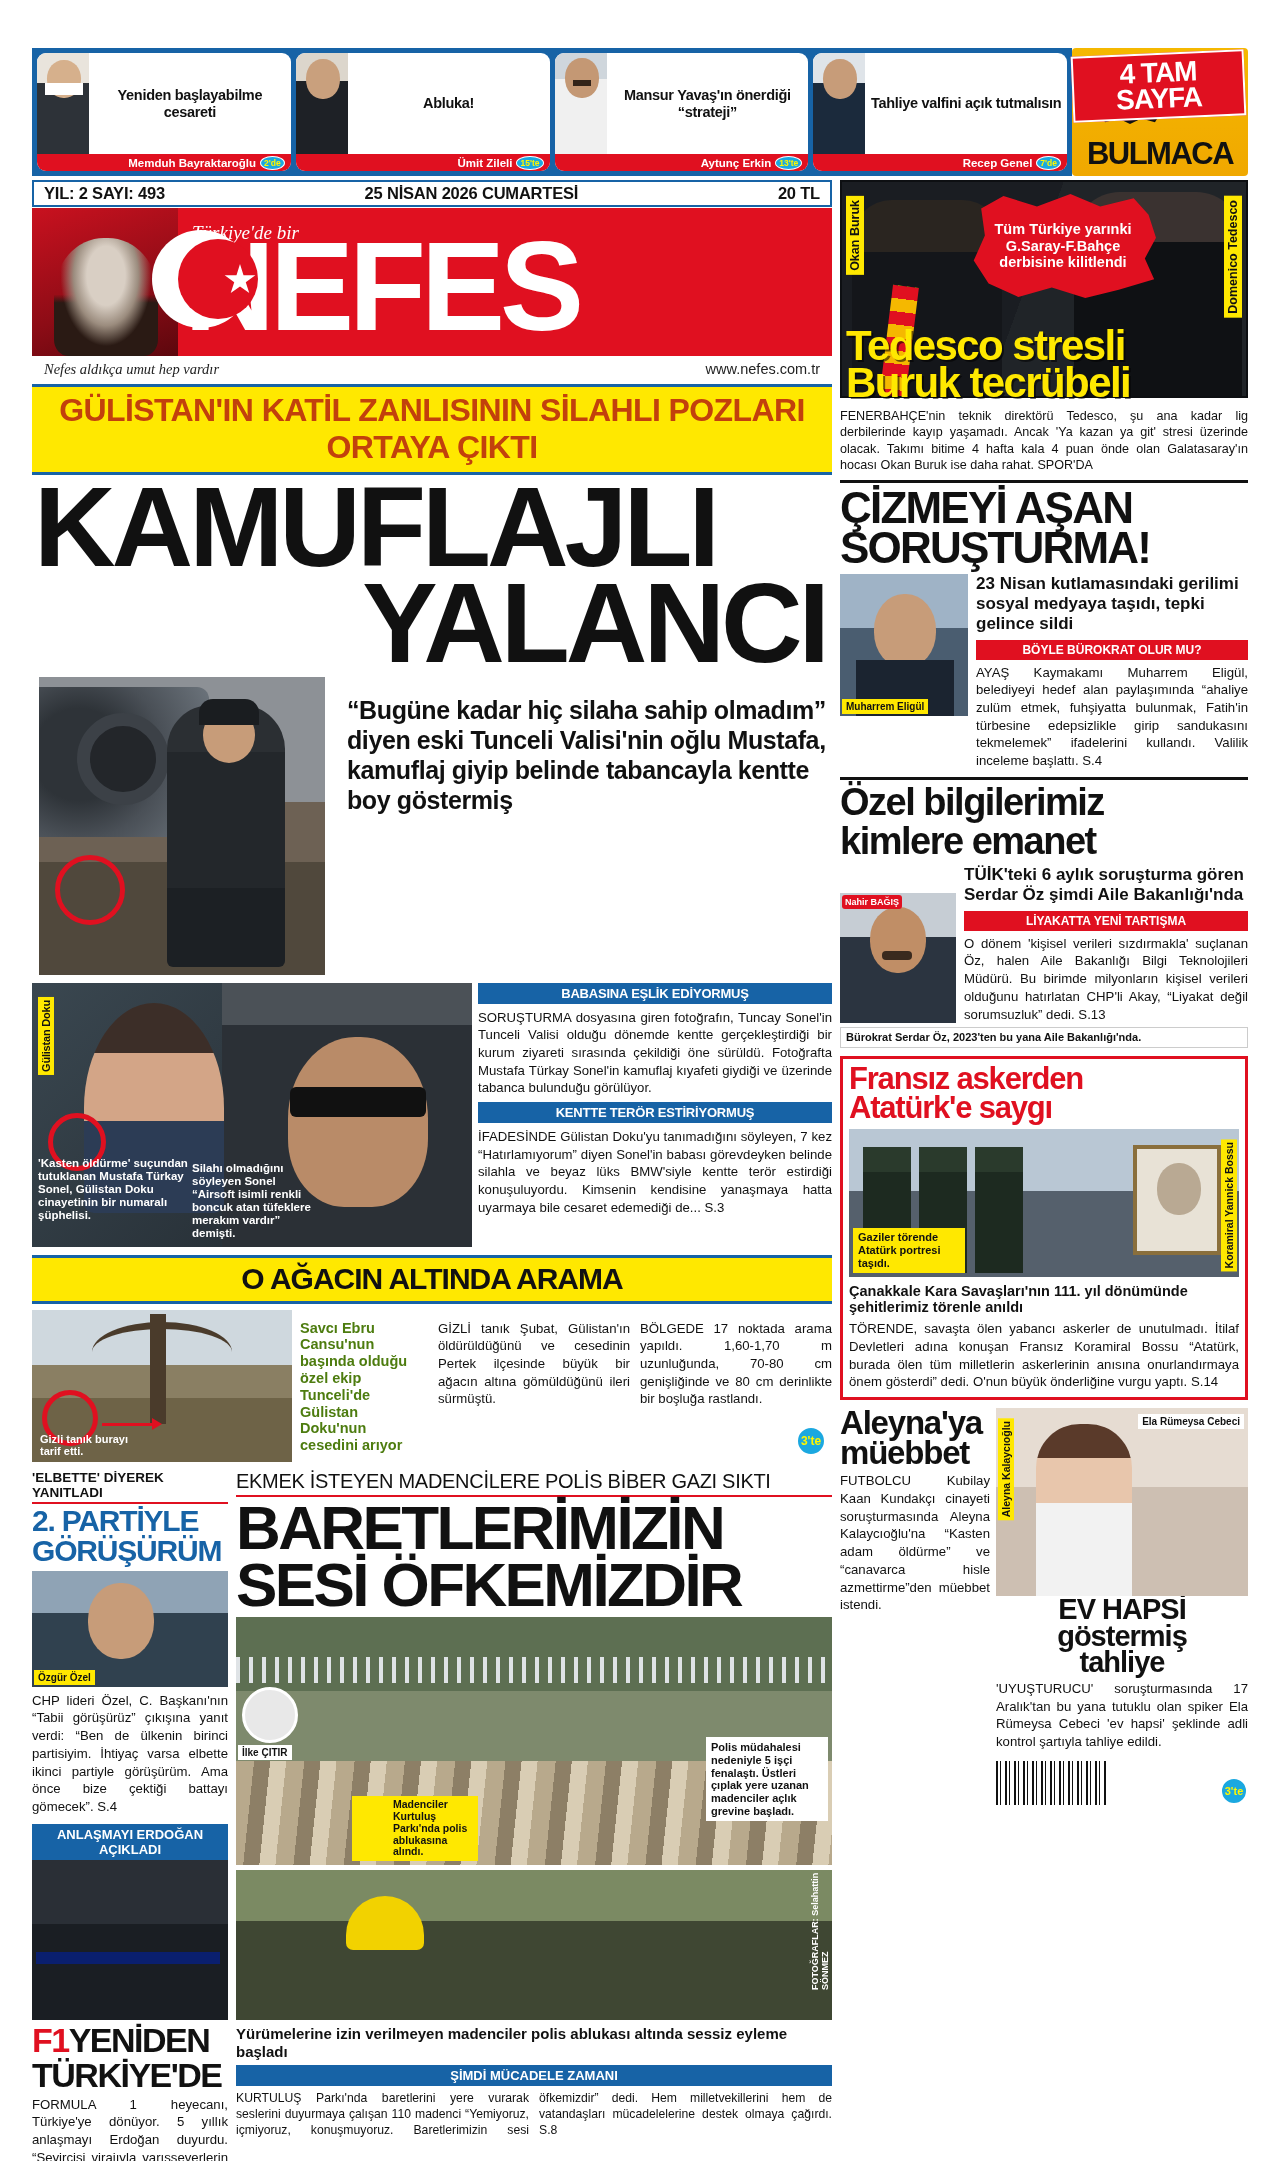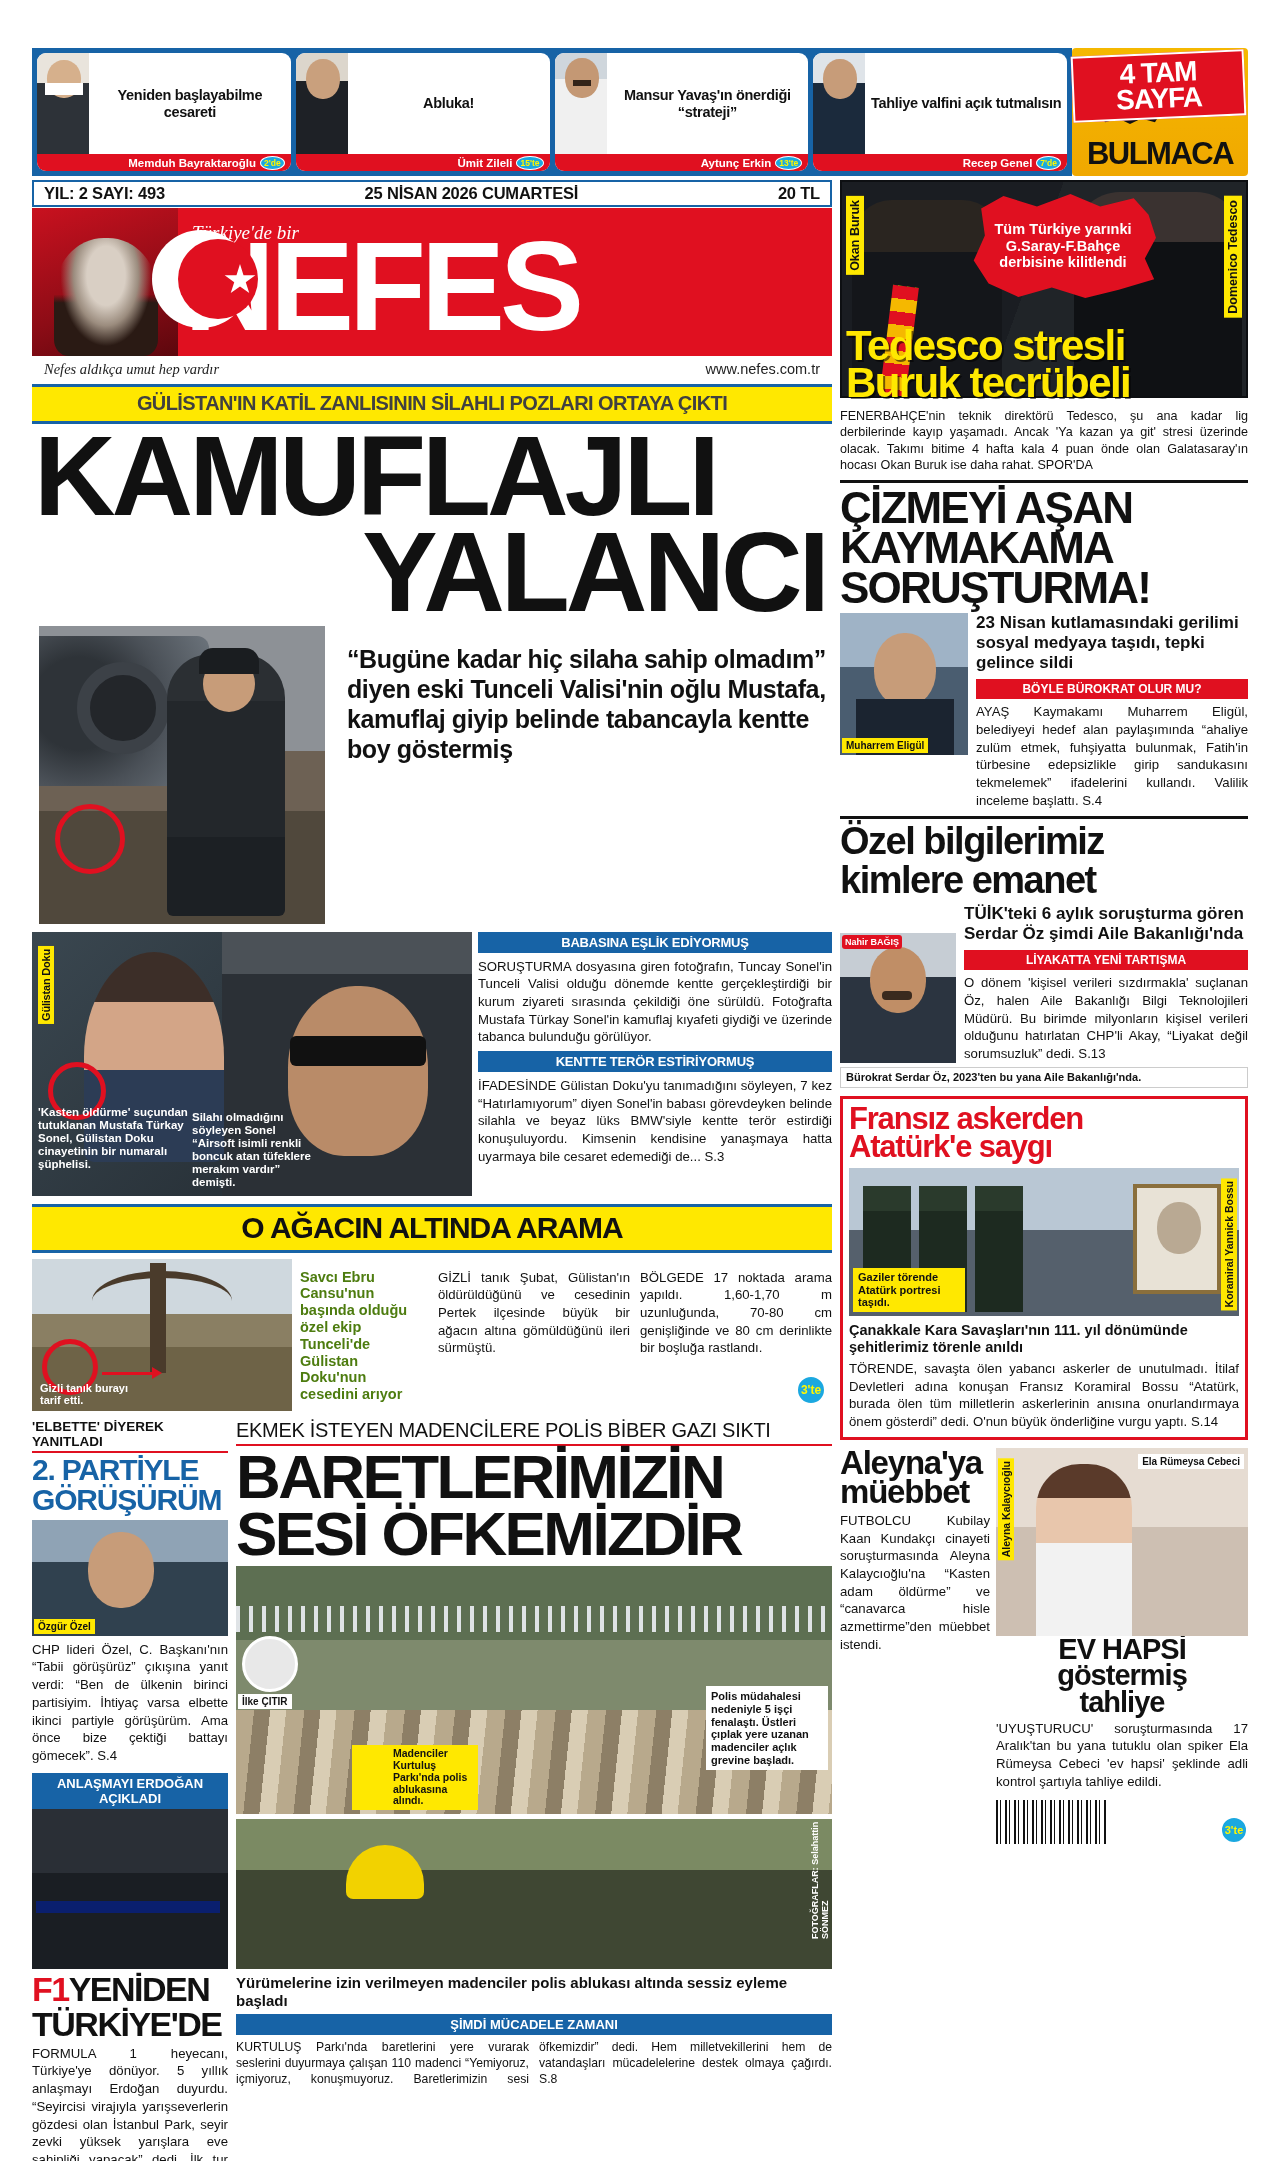--- a/index.html
+++ b/index.html
@@ -115,21 +115,21 @@
   .mast-foot {
     background: #fff; display: flex; align-items: center; justify-content: space-between;
     padding: 2px 12px; height: 26px; font-size: 14.5px; color: #222;
   }
   .slogan { font-style: italic; font-family: "Liberation Serif", serif; }
   .weburl { font-weight: normal; }
 
   
   .kicker {
     background: #ffe800; border-top: 3px solid #1763a6; border-bottom: 3px solid #1763a6;
-    text-align: center; font-weight: bold; font-size: 20px; color: #404040;
+    text-align: center; font-weight: bold; font-size: 32px; color: #c2410c;
     padding: 5px 0 6px; letter-spacing: -0.6px; margin-top: 2px;
   }
 
   
   .mainhead-zone { position: relative; background: #fff; }
   .kamuflajli {
     font-size: 113px; font-weight: bold; color: #111; line-height: 0.83;
     letter-spacing: -4px; margin-top: 6px; padding-left: 2px;
   }
   .yalanci {
@@ -741,21 +741,20 @@
         <div class="namelbl-l">Okan Buruk</div>
         <div class="namelbl-r">Domenico Tedesco</div>
       </div>
       <div class="yellowhead">Tedesco stresli</div>
       <div class="yellowhead" style="margin-top:0;">Buruk tecrübeli</div>
       <div class="derby-body">FENERBAHÇE'nin teknik direktörü Tedesco, şu ana kadar lig derbilerinde kayıp yaşamadı. Ancak 'Ya kazan ya git' stresi üzerinde olacak. Takımı bitime 4 hafta kala 4 puan önde olan Galatasaray'ın hocası Okan Buruk ise daha rahat. SPOR'DA</div>
 
       <div class="blackrule"></div>
 
       <div class="bighead-black">ÇİZMEYİ AŞAN</div>
-      <div class="bighead-black">KAYMAKAMA</div>
       <div class="bighead-black">SORUŞTURMA!</div>
 
       <div class="kayma-row">
         <div class="kayma-photo">
           <div class="kayma-face"></div>
           <div class="kayma-body"></div>
           <div class="namebar">Muharrem Eligül</div>
         </div>
         <div style="flex:1;">
           <div class="kayma-lead">23 Nisan kutlamasındaki gerilimi sosyal medyaya taşıdı, tepki gelince sildi</div>

